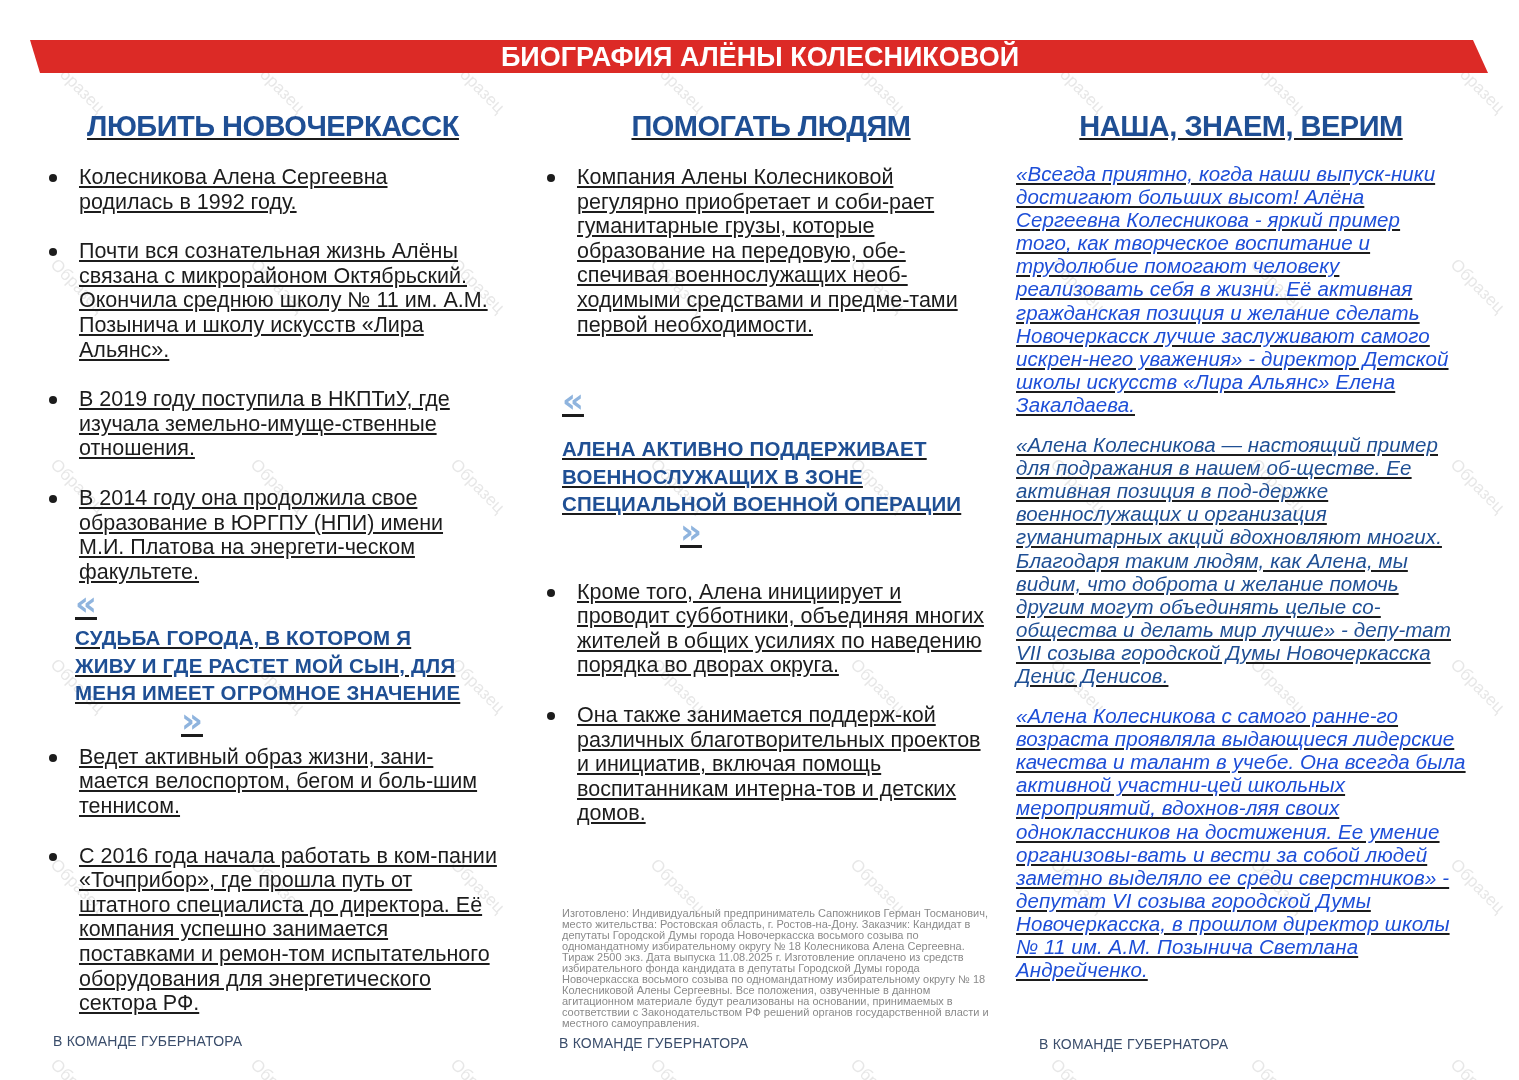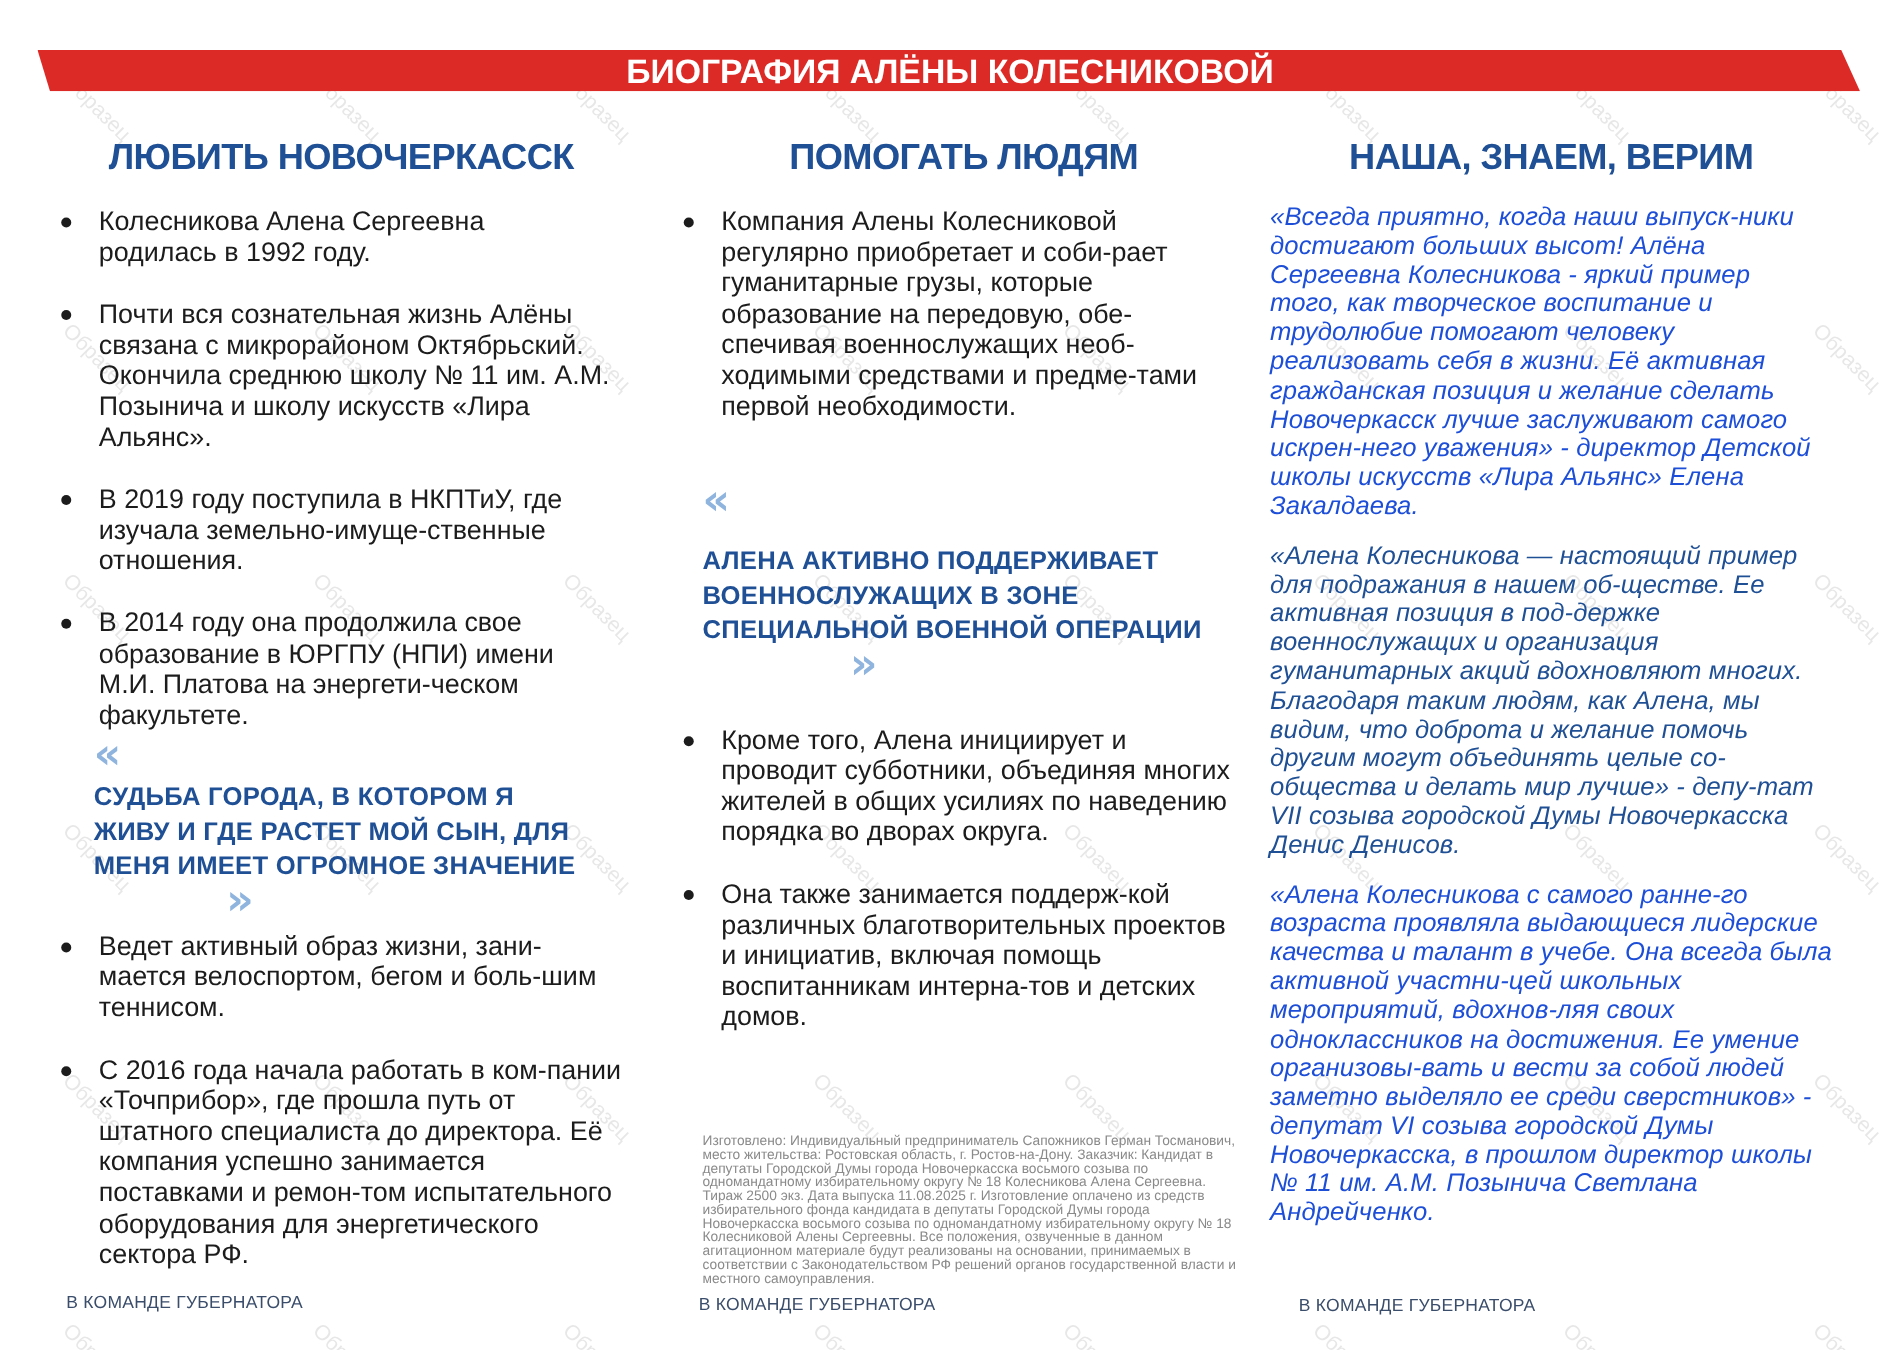--- a/index.html
+++ b/index.html
@@ -11,21 +11,21 @@
   .banner {
     position: absolute; left: 30px; top: 40px; width: 1460px; height: 32px;
   }
   .banner svg { position: absolute; left: 0; top: 0; }
   .banner-title {
     position: absolute; left: 0; top: 0; width: 1460px; height: 33px;
     line-height: 35px; text-align: center; color: #ffffff;
     font-weight: bold; font-size: 27px; letter-spacing: 0px;
     font-family: "Liberation Sans", sans-serif;
   }
-  .col { position: absolute; top: 100px; }
+  .col { position: absolute; top: 100px; text-decoration: underline; }
   .col1 { left: 48px; width: 450px; }
   .col2 { left: 546px; width: 450px; }
   .col3 { left: 1016px; width: 460px; }
   .col-heading {
     color: #1f4f94; font-weight: bold; font-size: 29px;
     text-align: center; margin: 8px 0 0 0; height: 40px; line-height: 36px;
     letter-spacing: -0.5px;
   }
   ul.bullets { list-style: none; margin: 0; padding: 0; }
   ul.bullets li {

